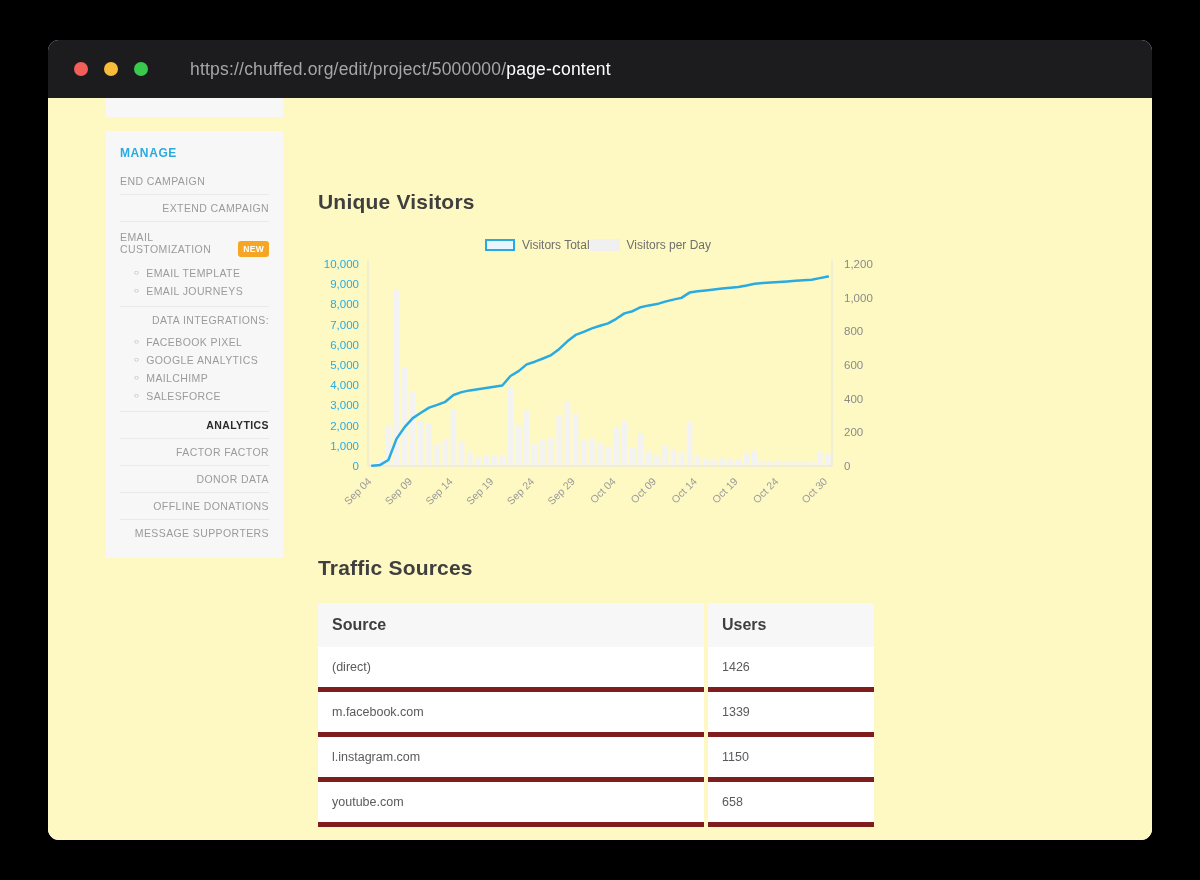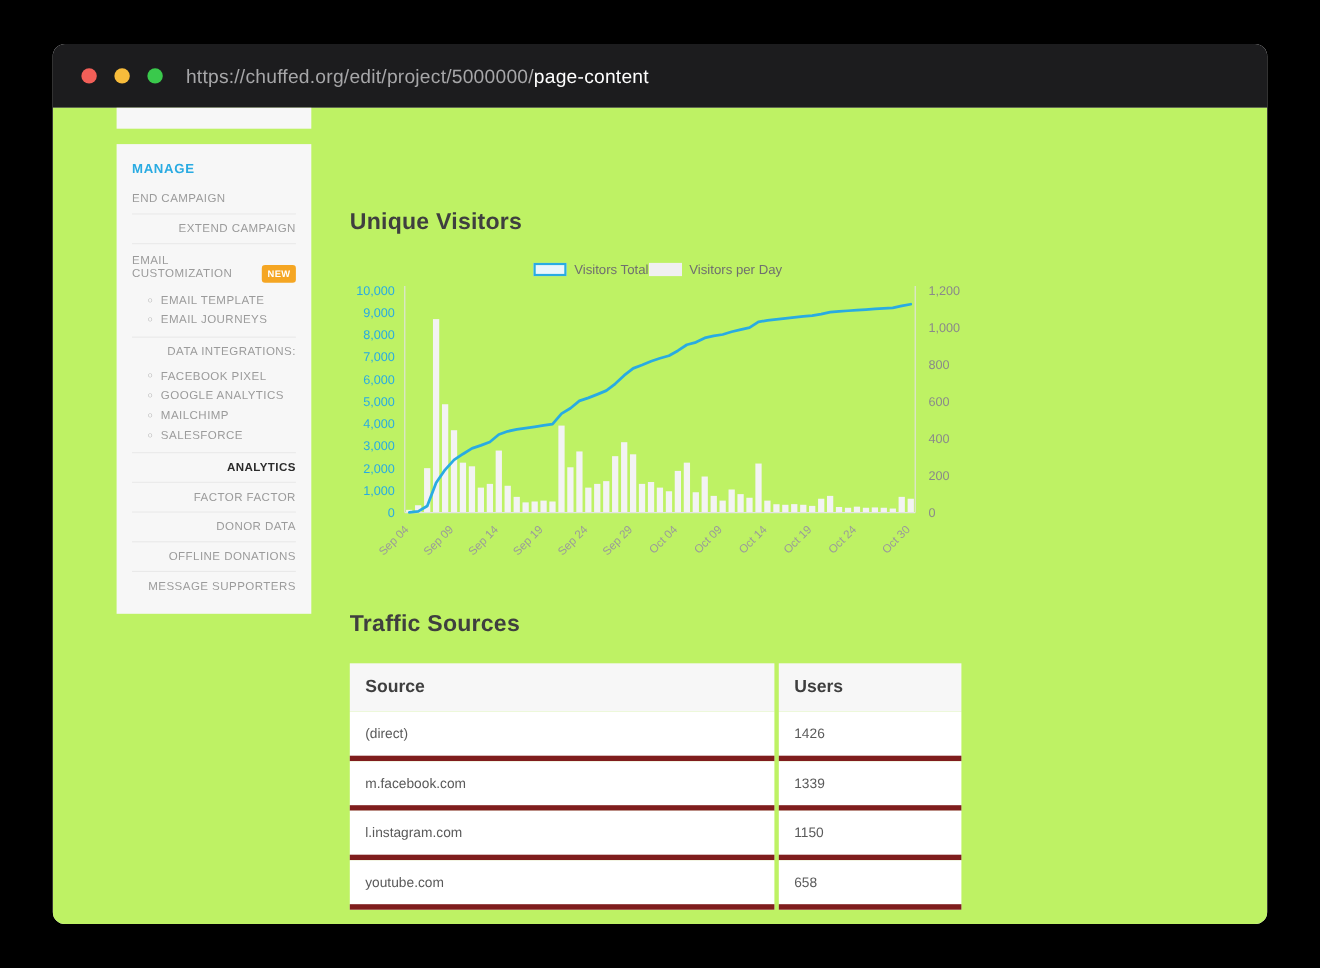--- a/index.html
+++ b/index.html
@@ -8,26 +8,26 @@
   .window { position:absolute; left:48px; top:40px; width:1104px; height:800px;
             border-radius:11px; overflow:hidden; background:#fff; }
 
   
   .titlebar { height:58px; background:#1c1c1e; display:flex; align-items:center; padding-left:26px; }
   .lights { display:flex; gap:16px; align-items:center; }
   .light { width:14px; height:14px; border-radius:50%; border:none; padding:0; cursor:default; }
   .light.red { background:#f25f58; }
   .light.yellow { background:#f8bc3b; }
   .light.green { background:#3ac94c; }
-  .urlbar { margin-left:21px; font-size:17.5px; letter-spacing:.2px; }
+  .urlbar { margin-left:42px; font-size:17.5px; letter-spacing:.2px; }
   .url-prefix { color:#a6a6a8; }
   .url-active { color:#ffffff; }
 
   
-  .content { position:relative; width:1104px; height:742px; background:#bef264; }
+  .content { position:relative; width:1104px; height:742px; background:#fef9c3; }
 
   
   .sidebar { position:absolute; left:58px; top:0; width:177px; }
   .side-box-partial { height:19px; background:#f7f7f7; }
   .side-box { margin-top:14px; background:#f7f7f7; padding:15px 14px 12px 14px; }
   .side-title { color:#29abe2; font-size:12px; font-weight:bold; letter-spacing:.6px; margin-bottom:8px; }
   .side-item { display:flex; align-items:center; justify-content:space-between;
                padding:7px 0; font-size:10.5px; color:#9b9b9b; letter-spacing:.4px; cursor:pointer; }
   .side-item.sep { border-top:1px solid #e9e9e9;justify-content:flex-end; }
   .side-item.active { color:#2b2b2b; font-weight:bold; }

